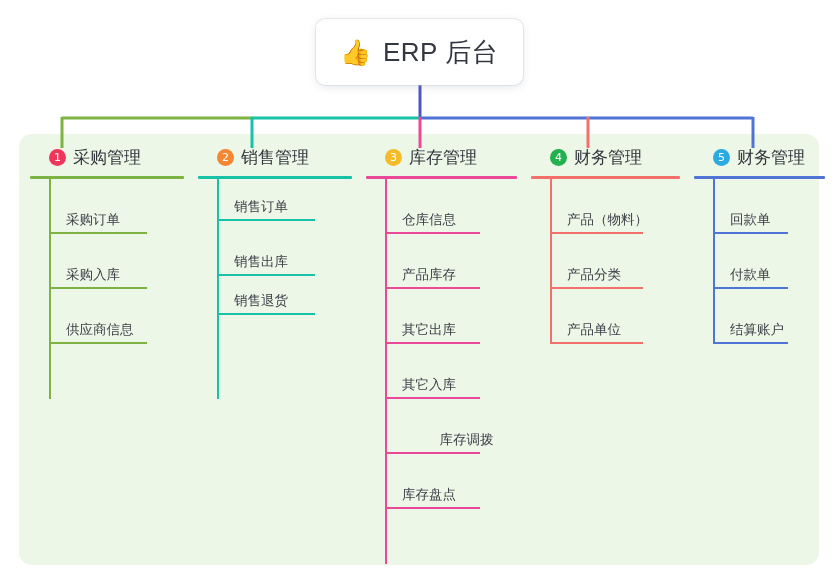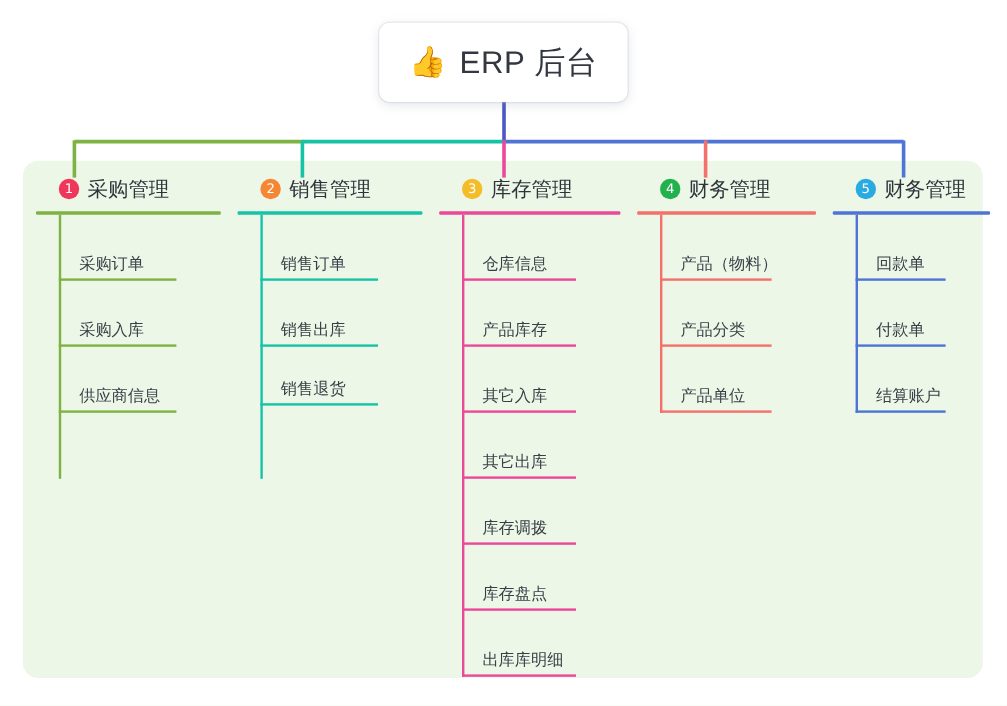--- a/index.html
+++ b/index.html
@@ -138,29 +138,29 @@
         </div>
       </div>
       <div class="col" style="left: 198px; width: 168px;">
         <div class="col-head">
           <span class="badge" style="background: rgb(245, 134, 52);">2</span>
           <span class="col-title">销售管理</span>
         </div>
         <div class="head-rule" style="background: rgb(23, 194, 166); width: 154px;"></div>
         <div class="items">
           <div class="spine" style="background: rgb(23, 194, 166); height: 220px;"></div>
-          <div class="item" style="height: 55px;">
+          <div class="item" style="height: 42px;">
             <span class="item-label">销售订单</span>
             <div class="item-rule" style="background: rgb(23, 194, 166); width: 98px;"></div>
           </div>
           <div class="item" style="height: 55px;">
             <span class="item-label">销售出库</span>
             <div class="item-rule" style="background: rgb(23, 194, 166); width: 98px;"></div>
           </div>
-          <div class="item" style="height: 49px;">
+          <div class="item" style="height: 39px;">
             <span class="item-label">销售退货</span>
             <div class="item-rule" style="background: rgb(23, 194, 166); width: 98px;"></div>
           </div>
         </div>
       </div>
       <div class="col" style="left: 366px; width: 165px;">
         <div class="col-head">
           <span class="badge" style="background: rgb(245, 188, 41);">3</span>
           <span class="col-title">库存管理</span>
         </div>
@@ -169,37 +169,33 @@
           <div class="spine" style="background: rgb(236, 72, 153); height: 385px;"></div>
           <div class="item" style="height: 55px;">
             <span class="item-label">仓库信息</span>
             <div class="item-rule" style="background: rgb(236, 72, 153); width: 95px;"></div>
           </div>
           <div class="item" style="height: 55px;">
             <span class="item-label">产品库存</span>
             <div class="item-rule" style="background: rgb(236, 72, 153); width: 95px;"></div>
           </div>
           <div class="item" style="height: 55px;">
+            <span class="item-label">其它出库</span>
+            <div class="item-rule" style="background: rgb(236, 72, 153); width: 95px;"></div>
+          </div>
+          <div class="item" style="height: 55px;">
             <span class="item-label">其它入库</span>
             <div class="item-rule" style="background: rgb(236, 72, 153); width: 95px;"></div>
           </div>
-          <div class="item" style="height: 55px;">
-            <span class="item-label">其它出库</span>
-            <div class="item-rule" style="background: rgb(236, 72, 153); width: 95px;"></div>
-          </div>
-          <div class="item" style="height: 55px;">
+          <div class="item" style="height: 55px; justify-content: center;">
             <span class="item-label">库存调拨</span>
             <div class="item-rule" style="background: rgb(236, 72, 153); width: 95px;"></div>
           </div>
           <div class="item" style="height: 55px;">
             <span class="item-label">库存盘点</span>
-            <div class="item-rule" style="background: rgb(236, 72, 153); width: 95px;"></div>
-          </div>
-          <div class="item" style="height: 55px;">
-            <span class="item-label">出库库明细</span>
             <div class="item-rule" style="background: rgb(236, 72, 153); width: 95px;"></div>
           </div>
         </div>
       </div>
       <div class="col" style="left: 531px; width: 163px;">
         <div class="col-head">
           <span class="badge" style="background: rgb(34, 177, 76);">4</span>
           <span class="col-title">财务管理</span>
         </div>
         <div class="head-rule" style="background: rgb(244, 112, 107); width: 149px;"></div>

